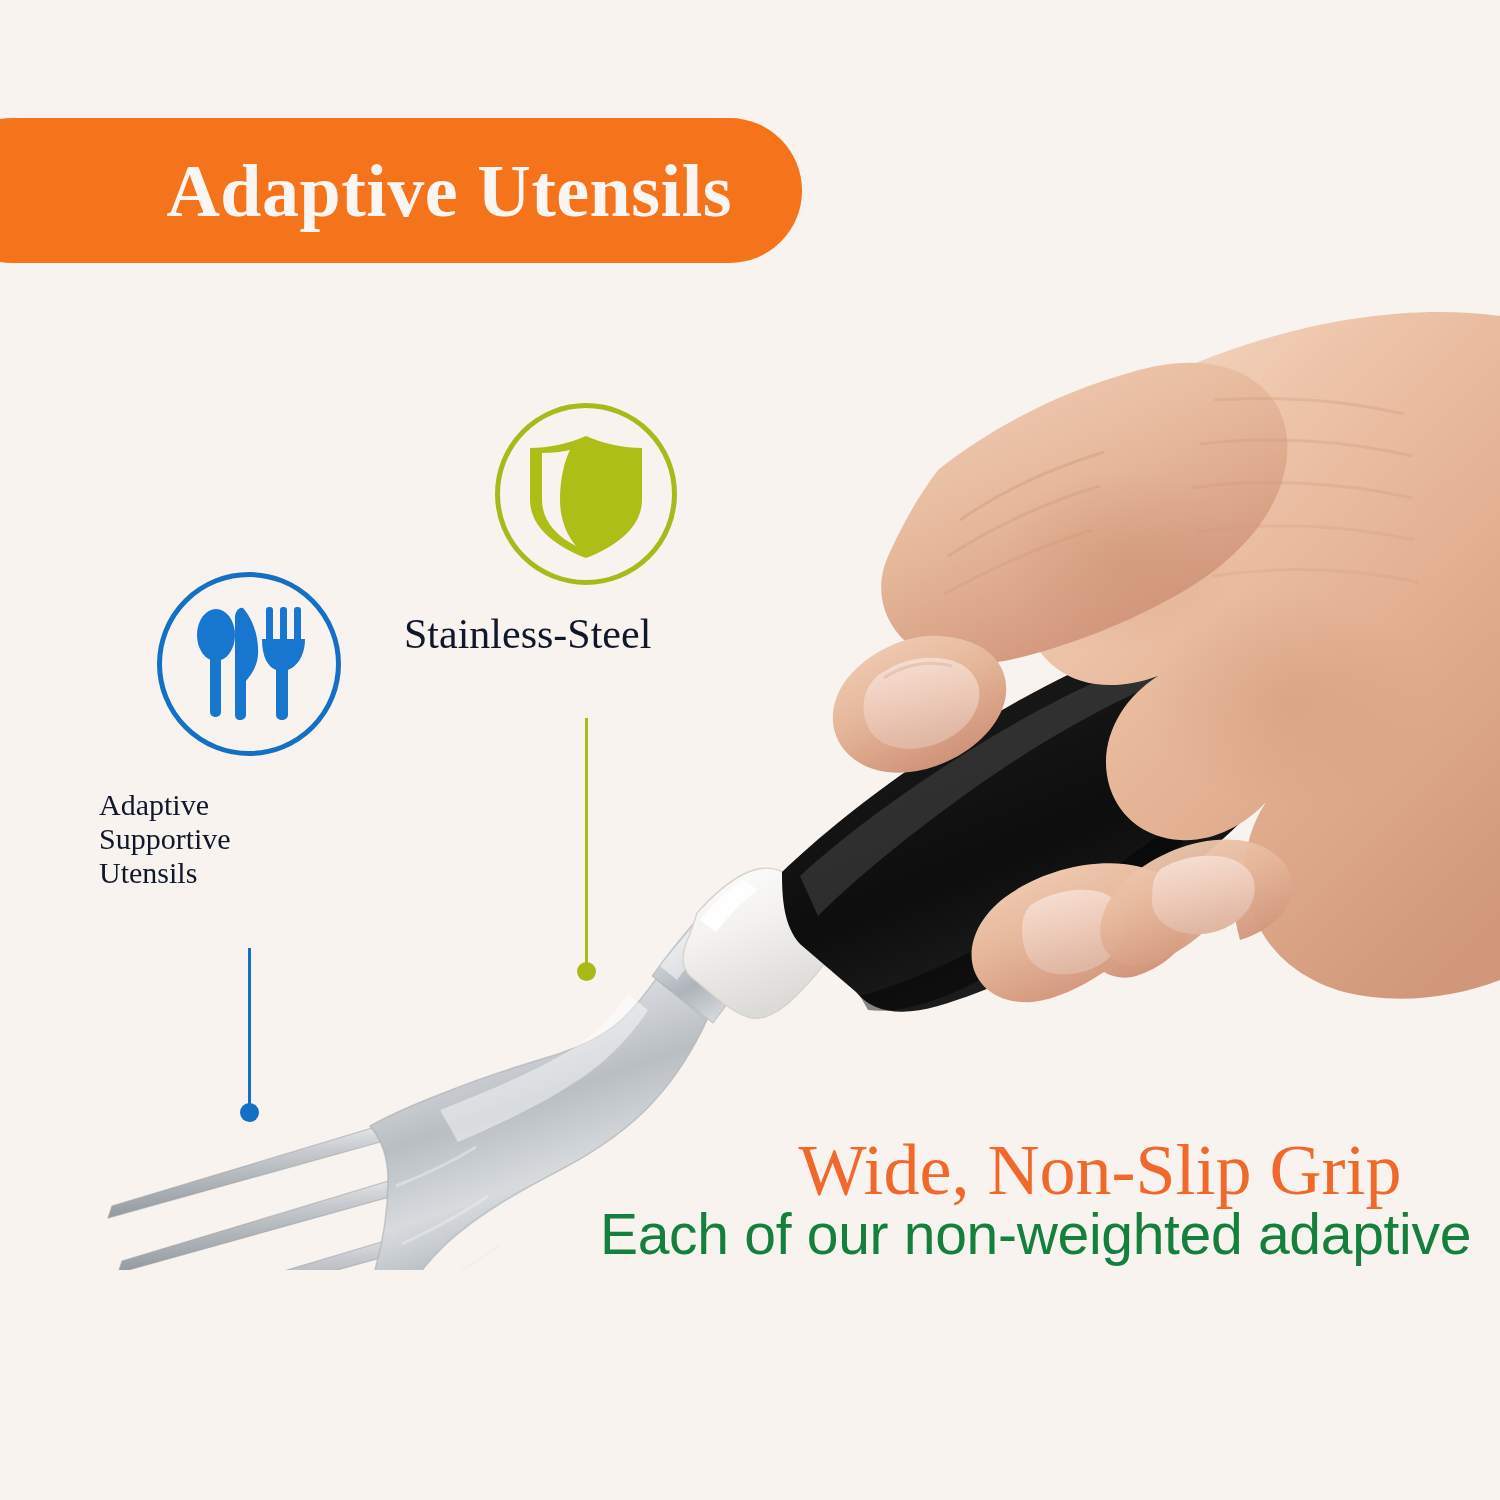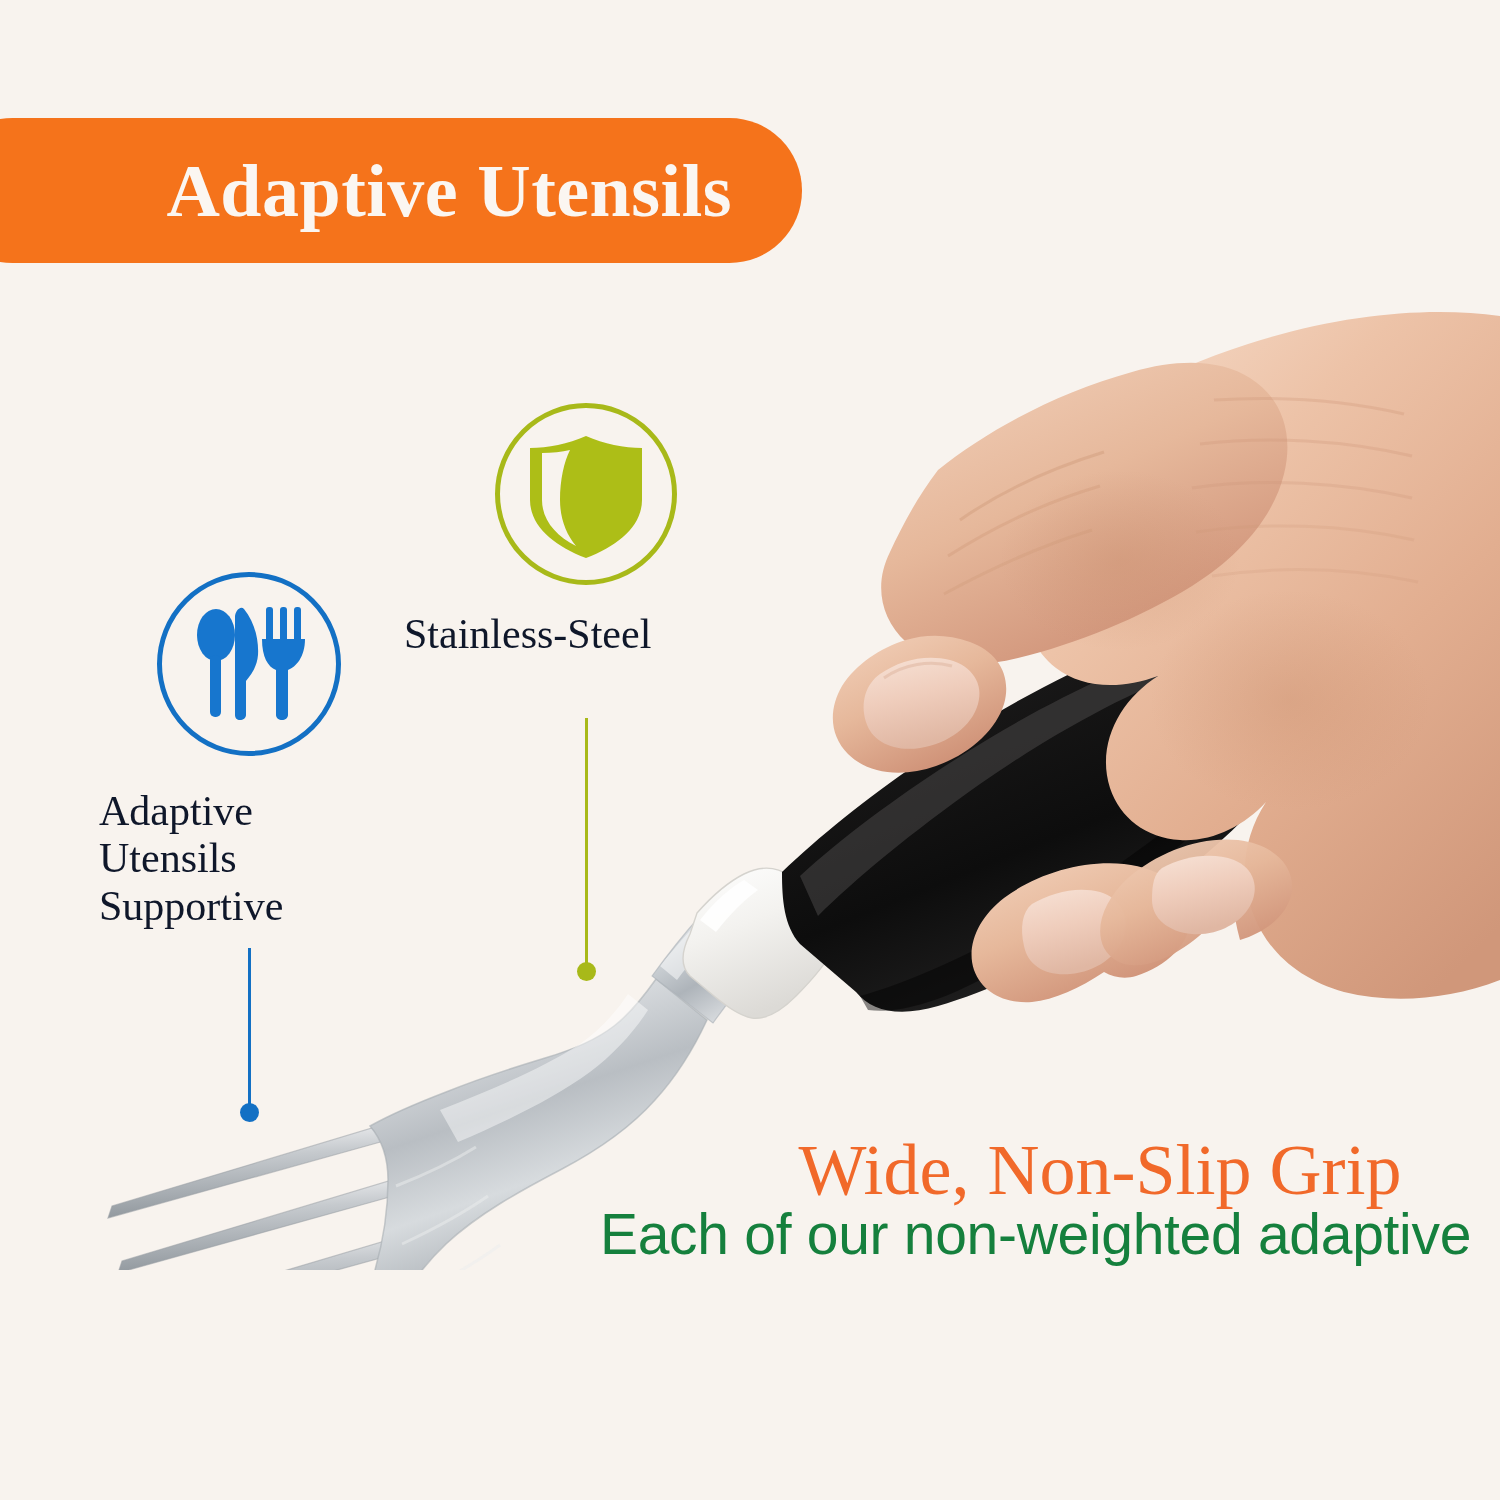--- a/index.html
+++ b/index.html
@@ -91,21 +91,21 @@
     color: #0f172a;
     font-family: "Liberation Serif", serif;
     font-weight: 400;
     text-align: left;
     line-height: 1.13;
   }
   .caption-adaptive {
     left: 99px;
     top: 788px;
     width: 300px;
-    font-size: 42px;
+    font-size: 30px;
   }
   .caption-steel {
     left: 404px;
     top: 611px;
     width: 370px;
     font-size: 42px;
   }
 
   
   .headline {
@@ -425,22 +425,22 @@
       <rect x="132" y="30" width="7" height="44" rx="3" fill="#1776CE"></rect>
       <path d="M100,62 L143,62 C 143,80 134,90 126,93 L 126,138
                C 126,141 123,143 120,143 C 117,143 114,141 114,138 L 114,93
                C 106,90 100,80 100,62 Z" fill="#1776CE"></path>
     </svg>
   </div>
   <div class="conn conn-blue"></div>
   <div class="dot dot-blue"></div>
   <div class="caption caption-adaptive">
     <div>Adaptive</div>
+    <div>Supportive</div>
     <div>Utensils</div>
-    <div>Supportive</div>
   </div>
 
   <div class="circle circle-green">
     <svg width="172" height="172" viewBox="0 0 172 172" xmlns="http://www.w3.org/2000/svg">
       <path d="M86,28
                C 104,36 124,40 142,40
                L 142,92
                C 142,118 118,138 86,150
                C 54,138 30,118 30,92
                L 30,40

